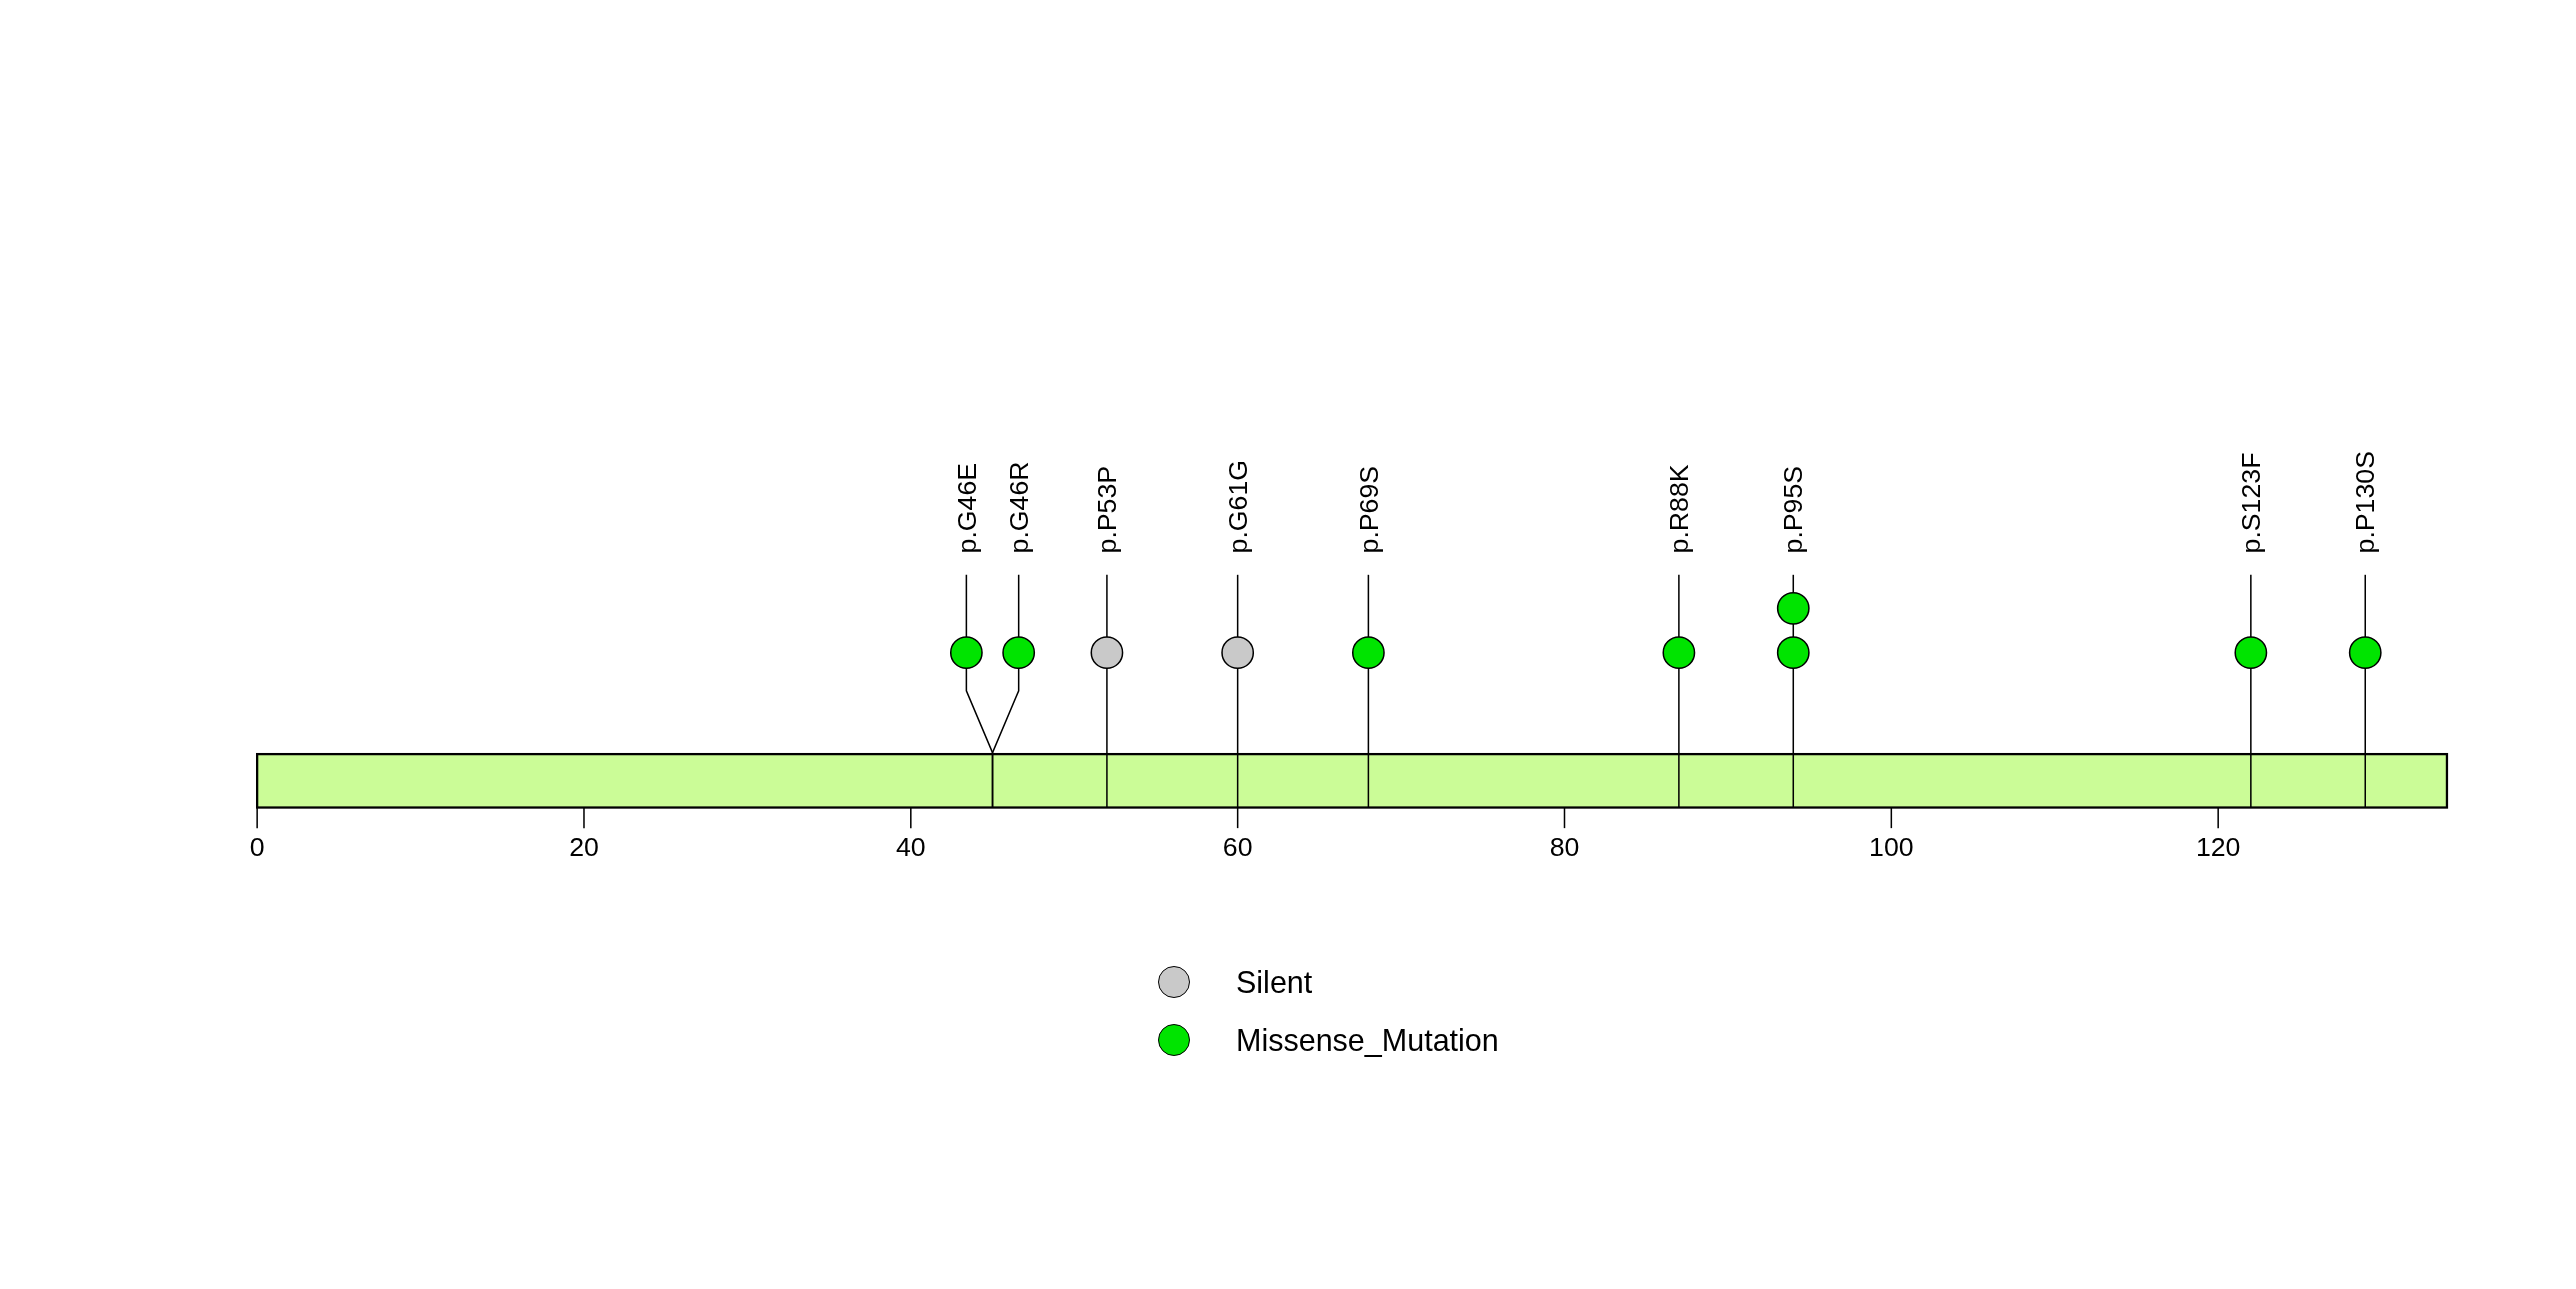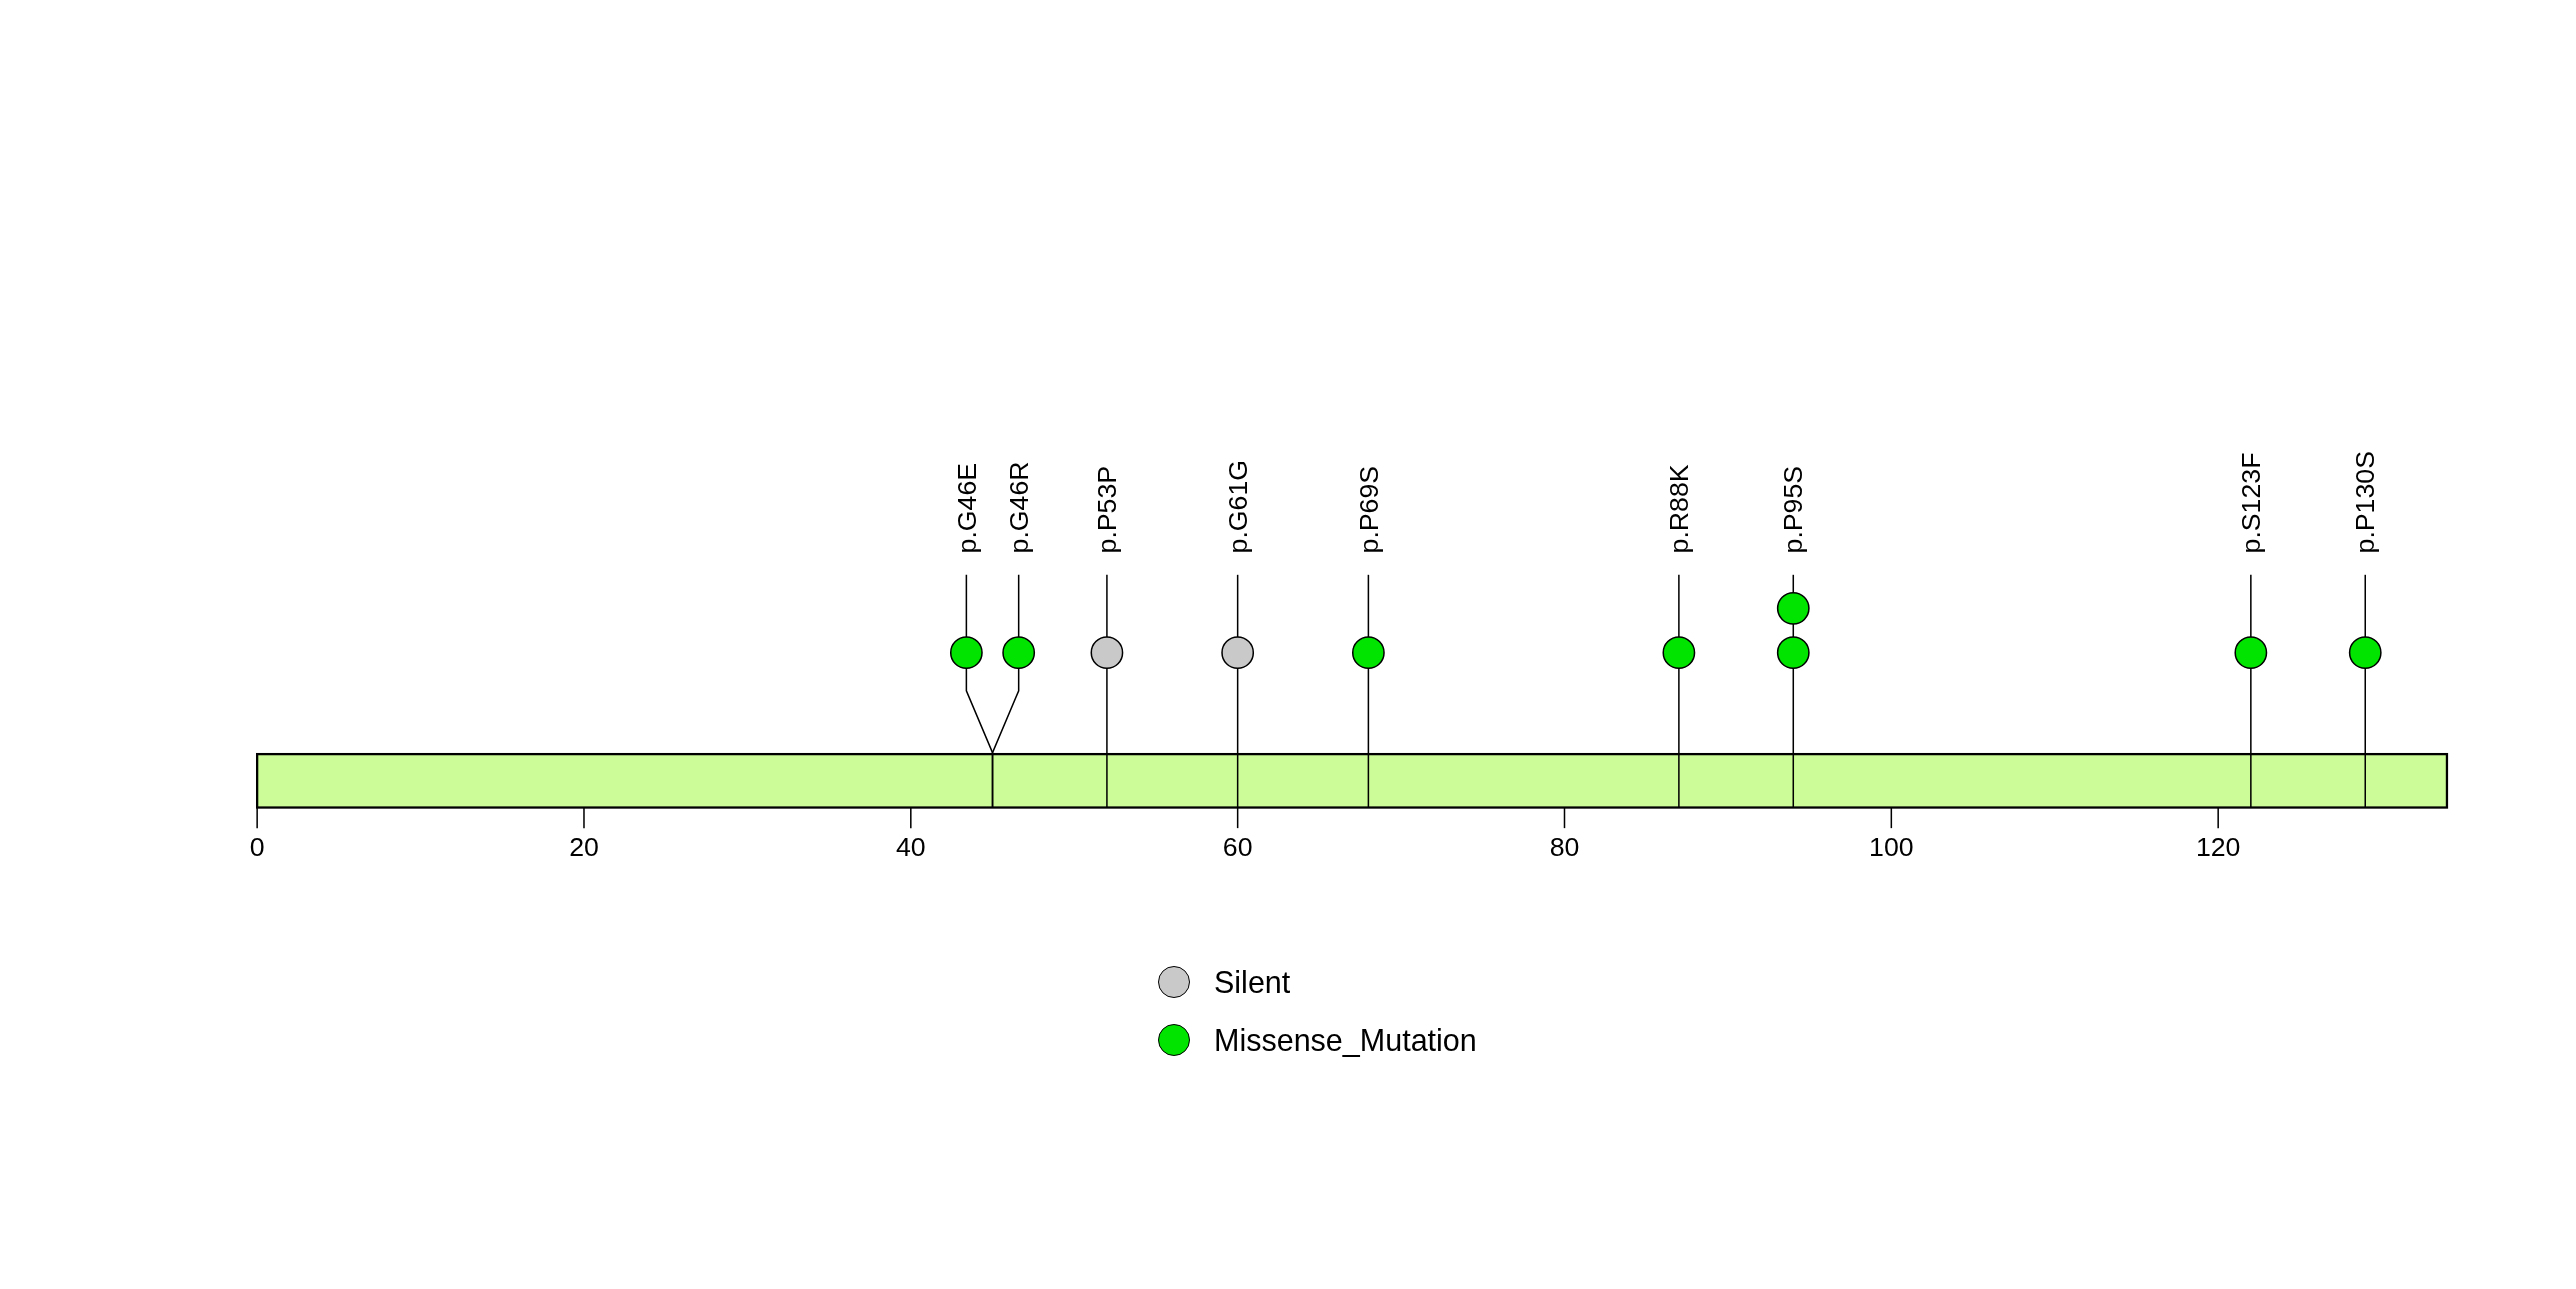--- a/index.html
+++ b/index.html
@@ -19,21 +19,21 @@
     position:absolute;
     left:1158px;
     top:966px;
     display:flex;
     flex-direction:column;
     gap:26px;
   }
   .legend-row{
     display:flex;
     align-items:flex-start;
-    gap:24px;
+    gap:46px;
   }
   .legend-swatch{
     width:32px;height:32px;
     box-sizing:border-box;
     border:1.5px solid #000000;
     border-radius:50%;
     flex:0 0 auto;
   }
   .legend-label{
     font-size:30.5px;

